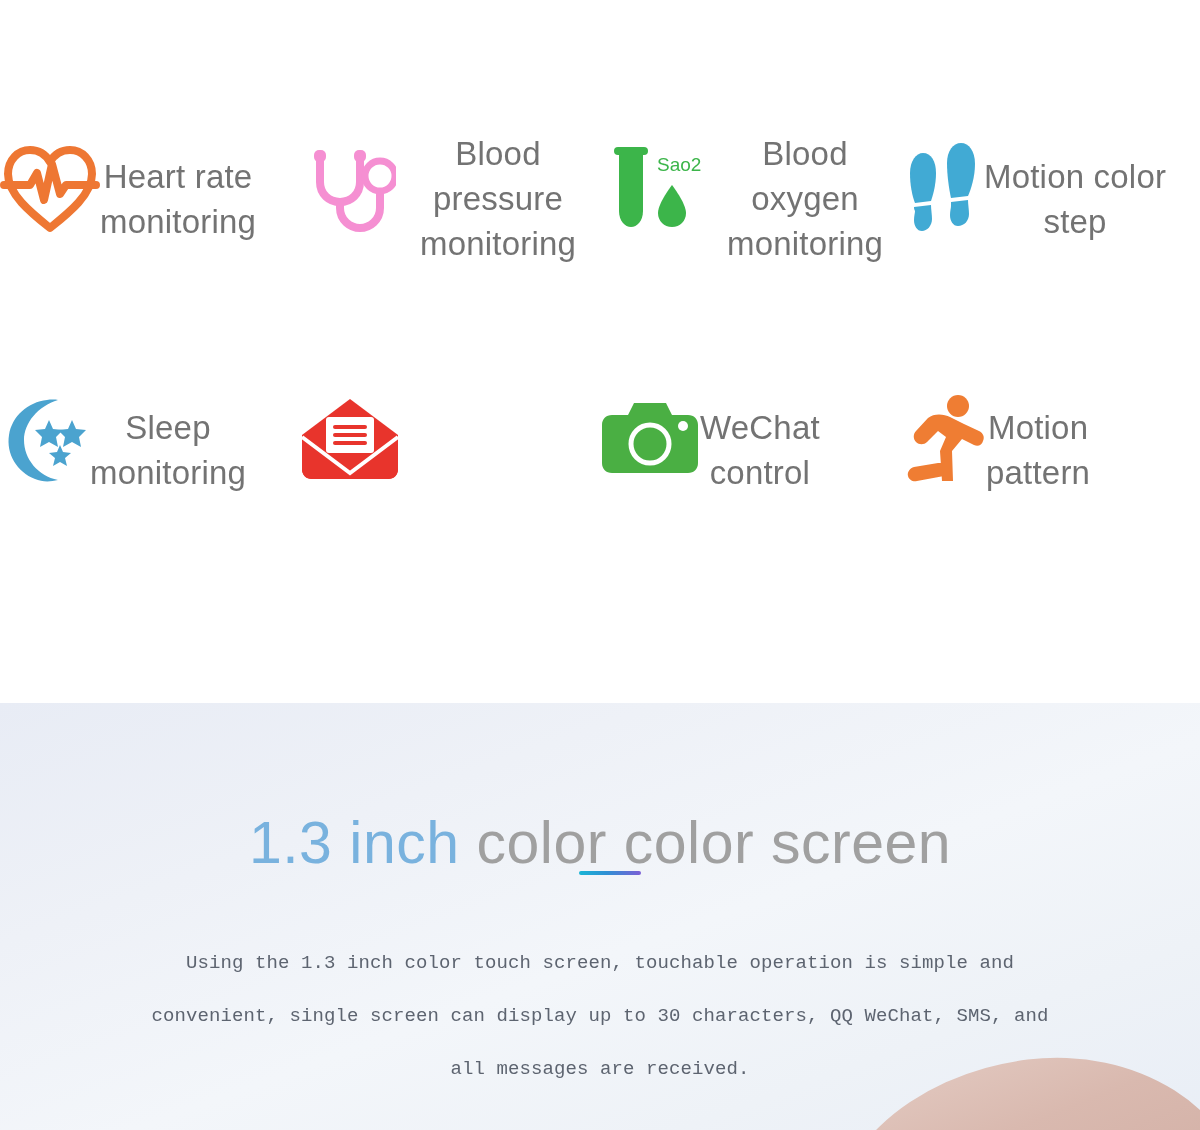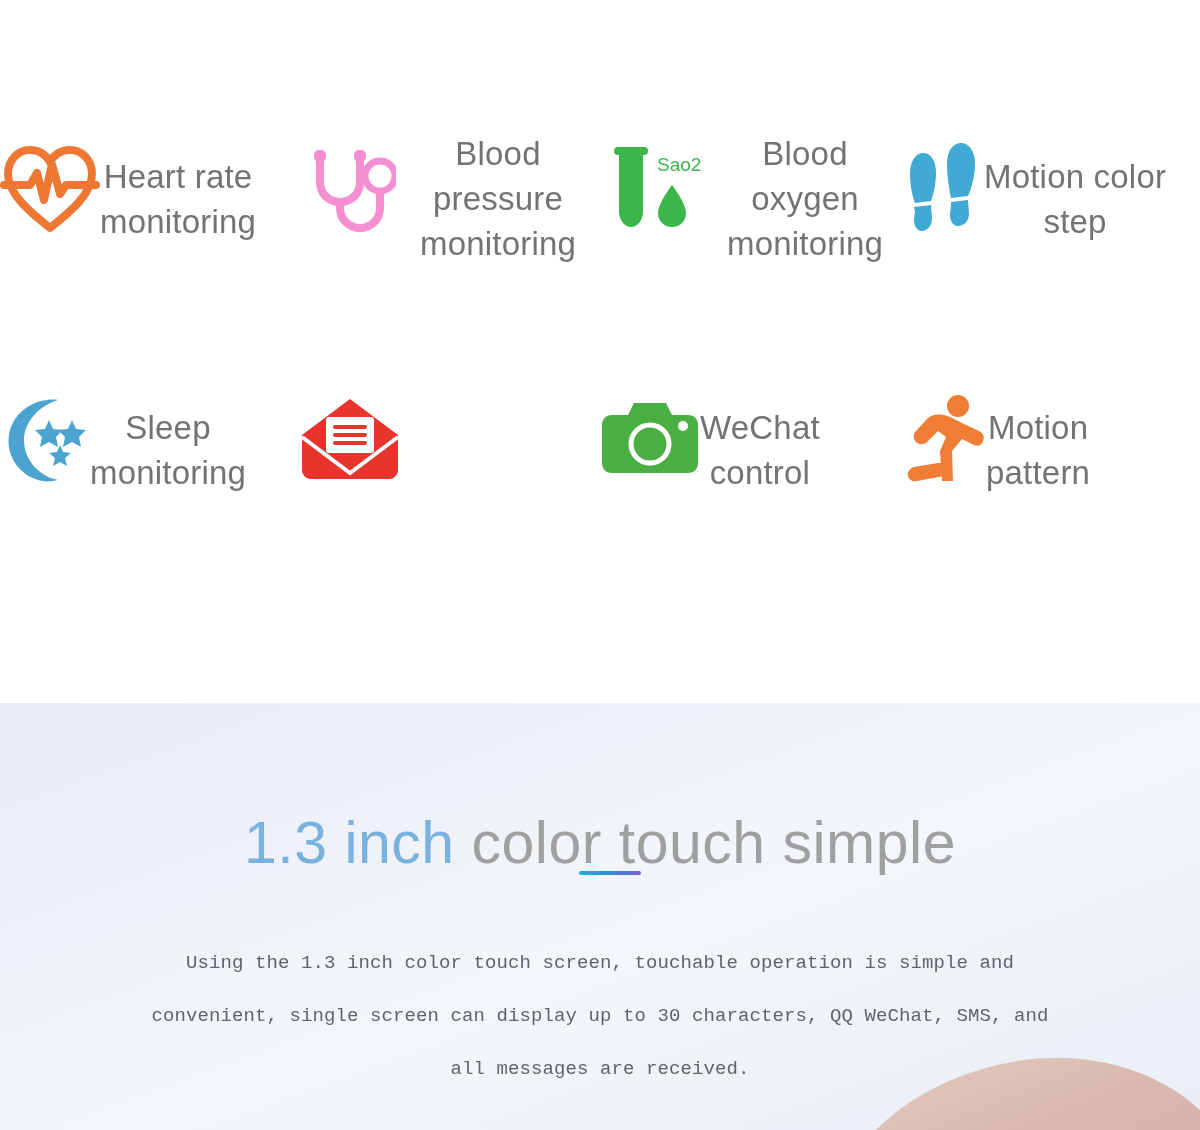--- a/index.html
+++ b/index.html
@@ -241,21 +241,21 @@
         <div class="feature-label">Motion
 pattern</div>
       </div>
 
     </div>
   </section>
 
   <section class="screen-section">
 
     <h2 class="screen-title">
-      <span class="accent">1.3 inch</span><span> color touch simple</span>
+      <span class="accent">1.3 inch</span><span> color color screen</span>
     </h2>
 
     <div class="screen-divider"></div>
 
     <p class="screen-paragraph">
       <span>Using the 1.3 inch color touch screen, touchable operation is simple and convenient,</span>
       <span>single screen can display up to 30 characters, QQ WeChat, SMS, and all messages</span>
       <span>are received.</span>
     </p>
 

